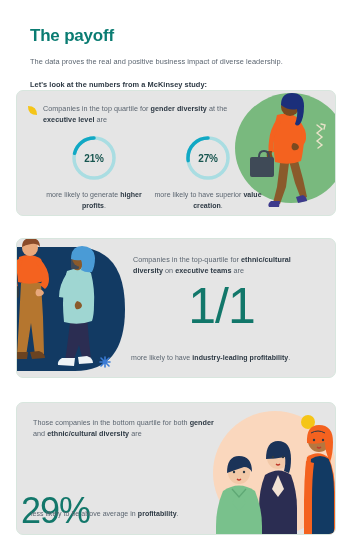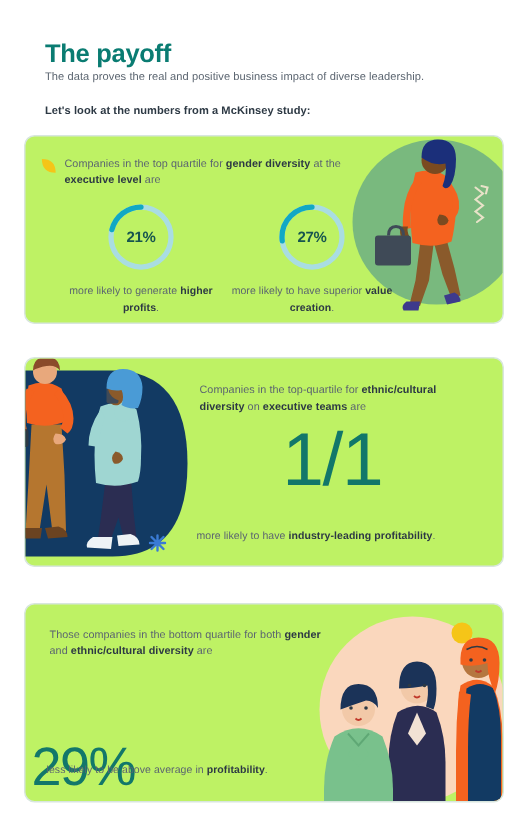--- a/index.html
+++ b/index.html
@@ -25,39 +25,40 @@
 
   .page-title {
     color: #0a7c72;
     font-size: 17px;
     font-weight: bold;
     letter-spacing: -0.2px;
     line-height: 1.2;
   }
 
   .subtitle {
+    margin-top: 11px;
     color: #5b6570;
     font-size: 7.4px;
     line-height: 1.45;
     letter-spacing: 0.05px;
   }
 
   .lead-in {
     margin-top: 12px;
     color: #2d3944;
     font-size: 7.4px;
     font-weight: bold;
     line-height: 1.45;
     letter-spacing: 0.05px;
   }
 
   
   .card {
     position: relative;
-    background: #bef264;
+    background: #e5e5e5;
     border: 1px solid #d8e6de;
     border-radius: 7px;
     overflow: hidden;
   }
 
   .card-1 {
     position: absolute;
     left: 16px; top: 90px;
     width: 320px; height: 126px;
   }

